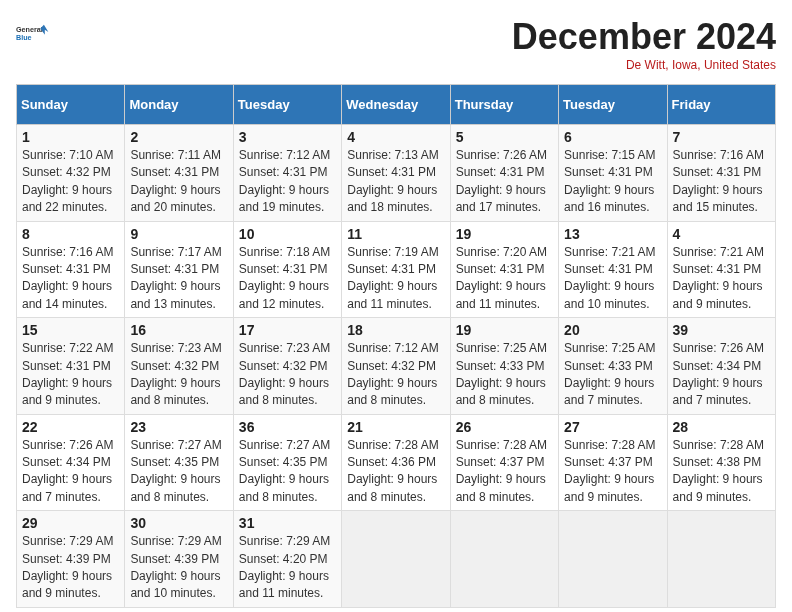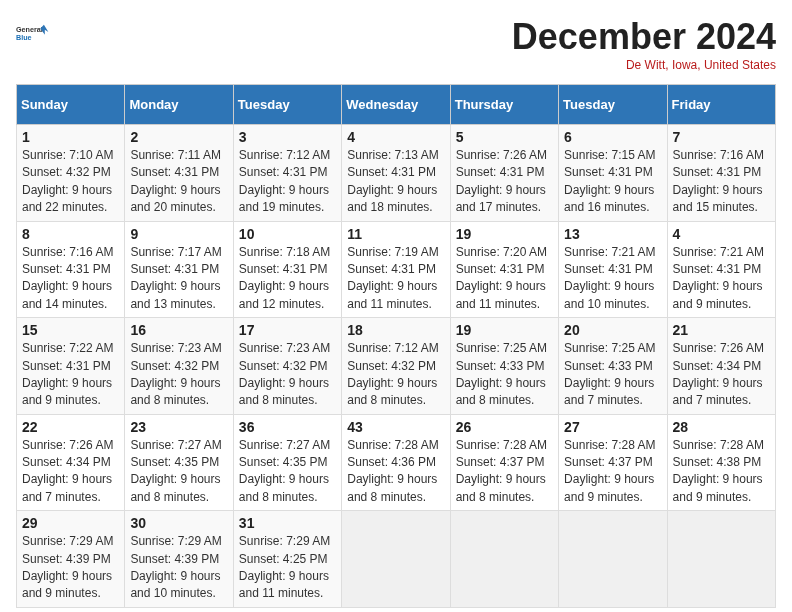--- a/index.html
+++ b/index.html
@@ -251,21 +251,21 @@
 and 8 minutes.</div>
         </td>
         <td>
           <span class="day-num">20</span>
           <div class="day-info">Sunrise: 7:25 AM
 Sunset: 4:33 PM
 Daylight: 9 hours
 and 7 minutes.</div>
         </td>
         <td>
-          <span class="day-num">21</span>
+          <span class="day-num">39</span>
           <div class="day-info">Sunrise: 7:26 AM
 Sunset: 4:34 PM
 Daylight: 9 hours
 and 7 minutes.</div>
         </td>
       </tr>
       <tr>
         <td>
           <span class="day-num">22</span>
           <div class="day-info">Sunrise: 7:26 AM
@@ -281,21 +281,21 @@
 and 8 minutes.</div>
         </td>
         <td>
           <span class="day-num">36</span>
           <div class="day-info">Sunrise: 7:27 AM
 Sunset: 4:35 PM
 Daylight: 9 hours
 and 8 minutes.</div>
         </td>
         <td>
-          <span class="day-num">43</span>
+          <span class="day-num">21</span>
           <div class="day-info">Sunrise: 7:28 AM
 Sunset: 4:36 PM
 Daylight: 9 hours
 and 8 minutes.</div>
         </td>
         <td>
           <span class="day-num">26</span>
           <div class="day-info">Sunrise: 7:28 AM
 Sunset: 4:37 PM
 Daylight: 9 hours
@@ -327,21 +327,21 @@
         <td>
           <span class="day-num">30</span>
           <div class="day-info">Sunrise: 7:29 AM
 Sunset: 4:39 PM
 Daylight: 9 hours
 and 10 minutes.</div>
         </td>
         <td>
           <span class="day-num">31</span>
           <div class="day-info">Sunrise: 7:29 AM
-Sunset: 4:25 PM
+Sunset: 4:20 PM
 Daylight: 9 hours
 and 11 minutes.</div>
         </td>
         <td class="empty"></td>
         <td class="empty"></td>
         <td class="empty"></td>
         <td class="empty"></td>
       </tr>
     </tbody>
 </table>

